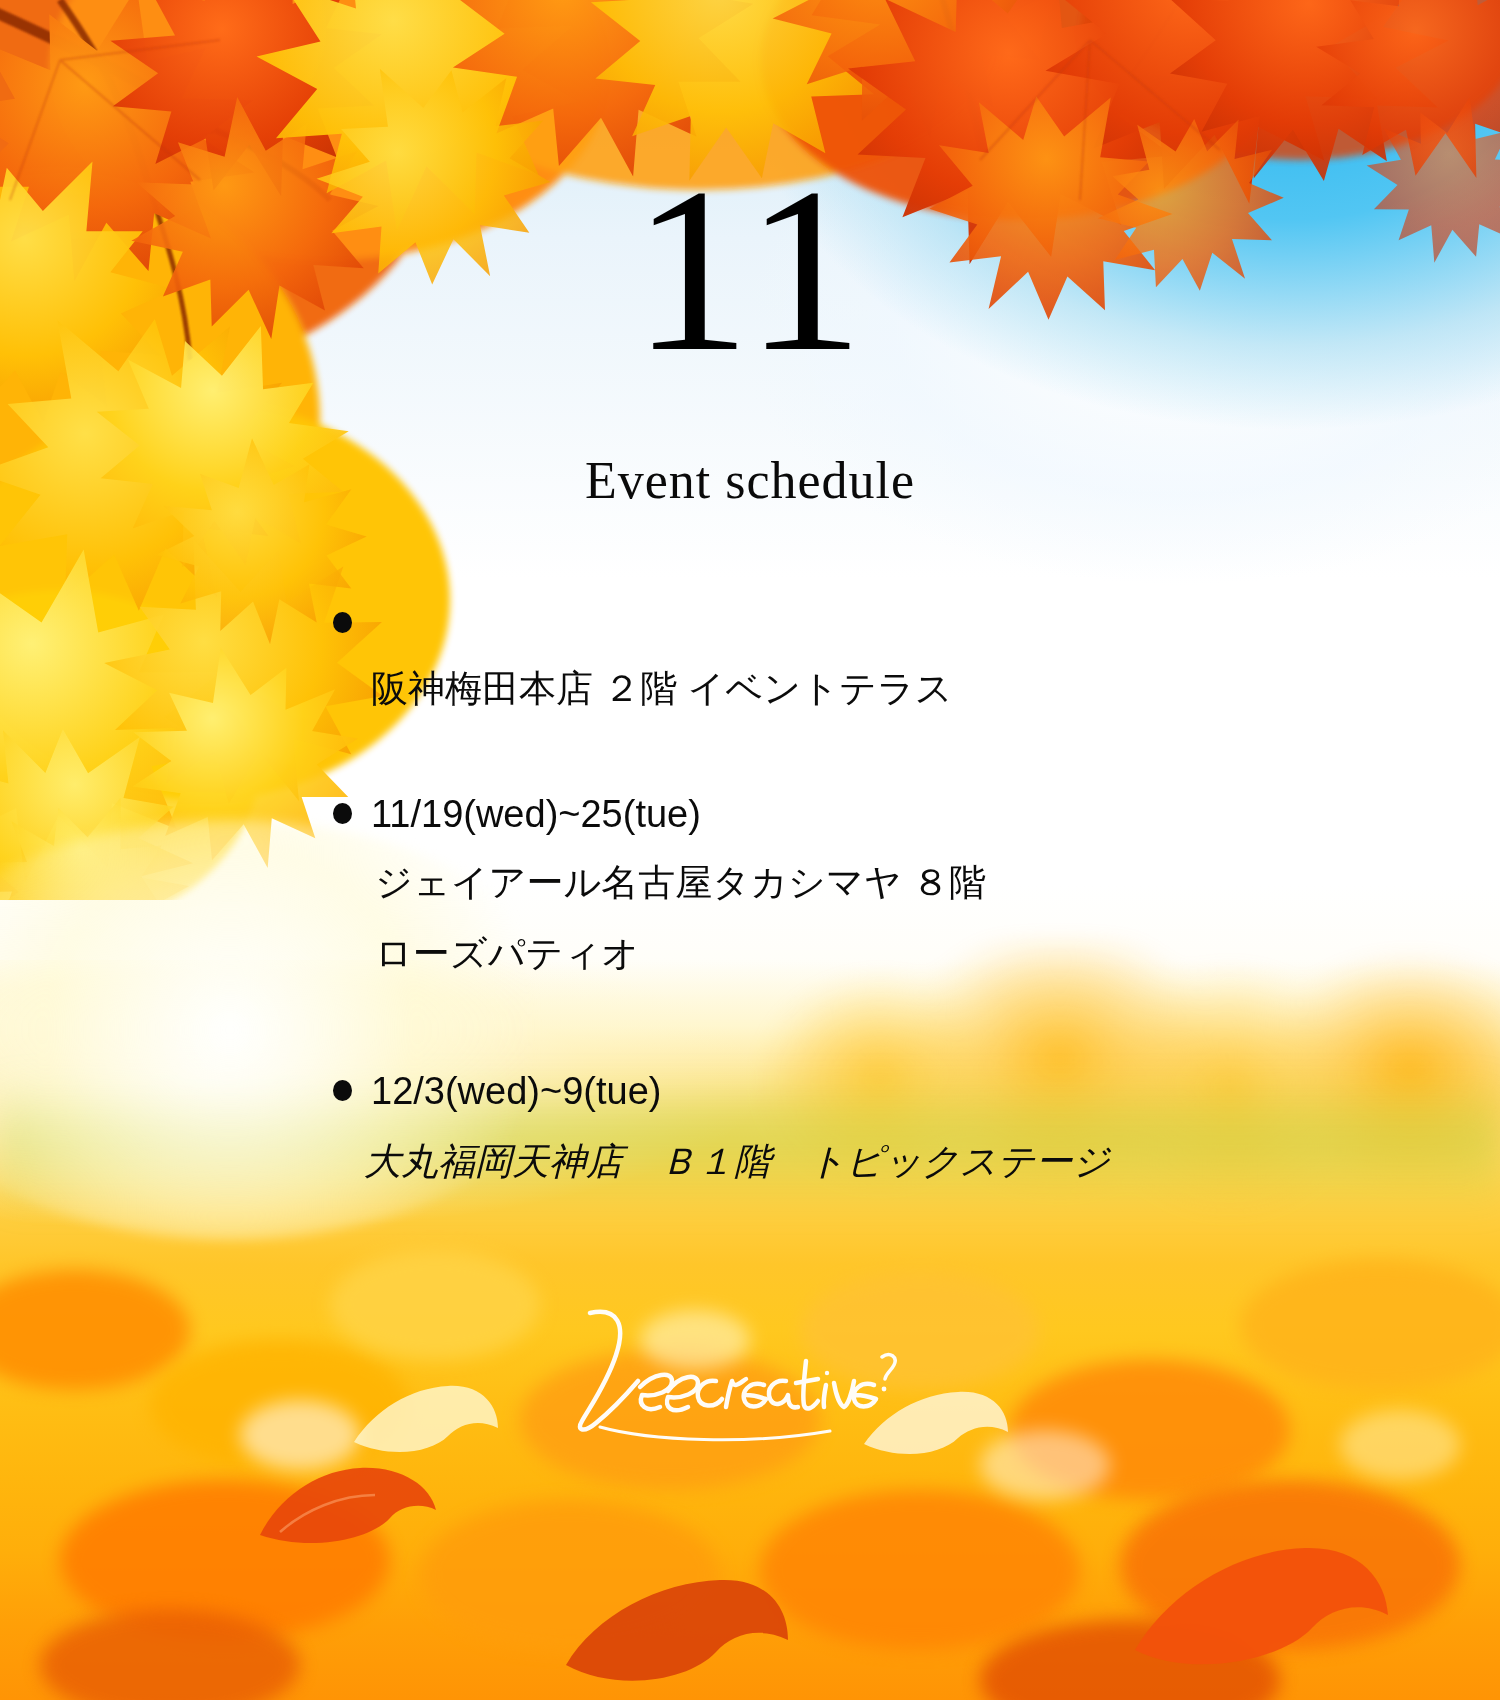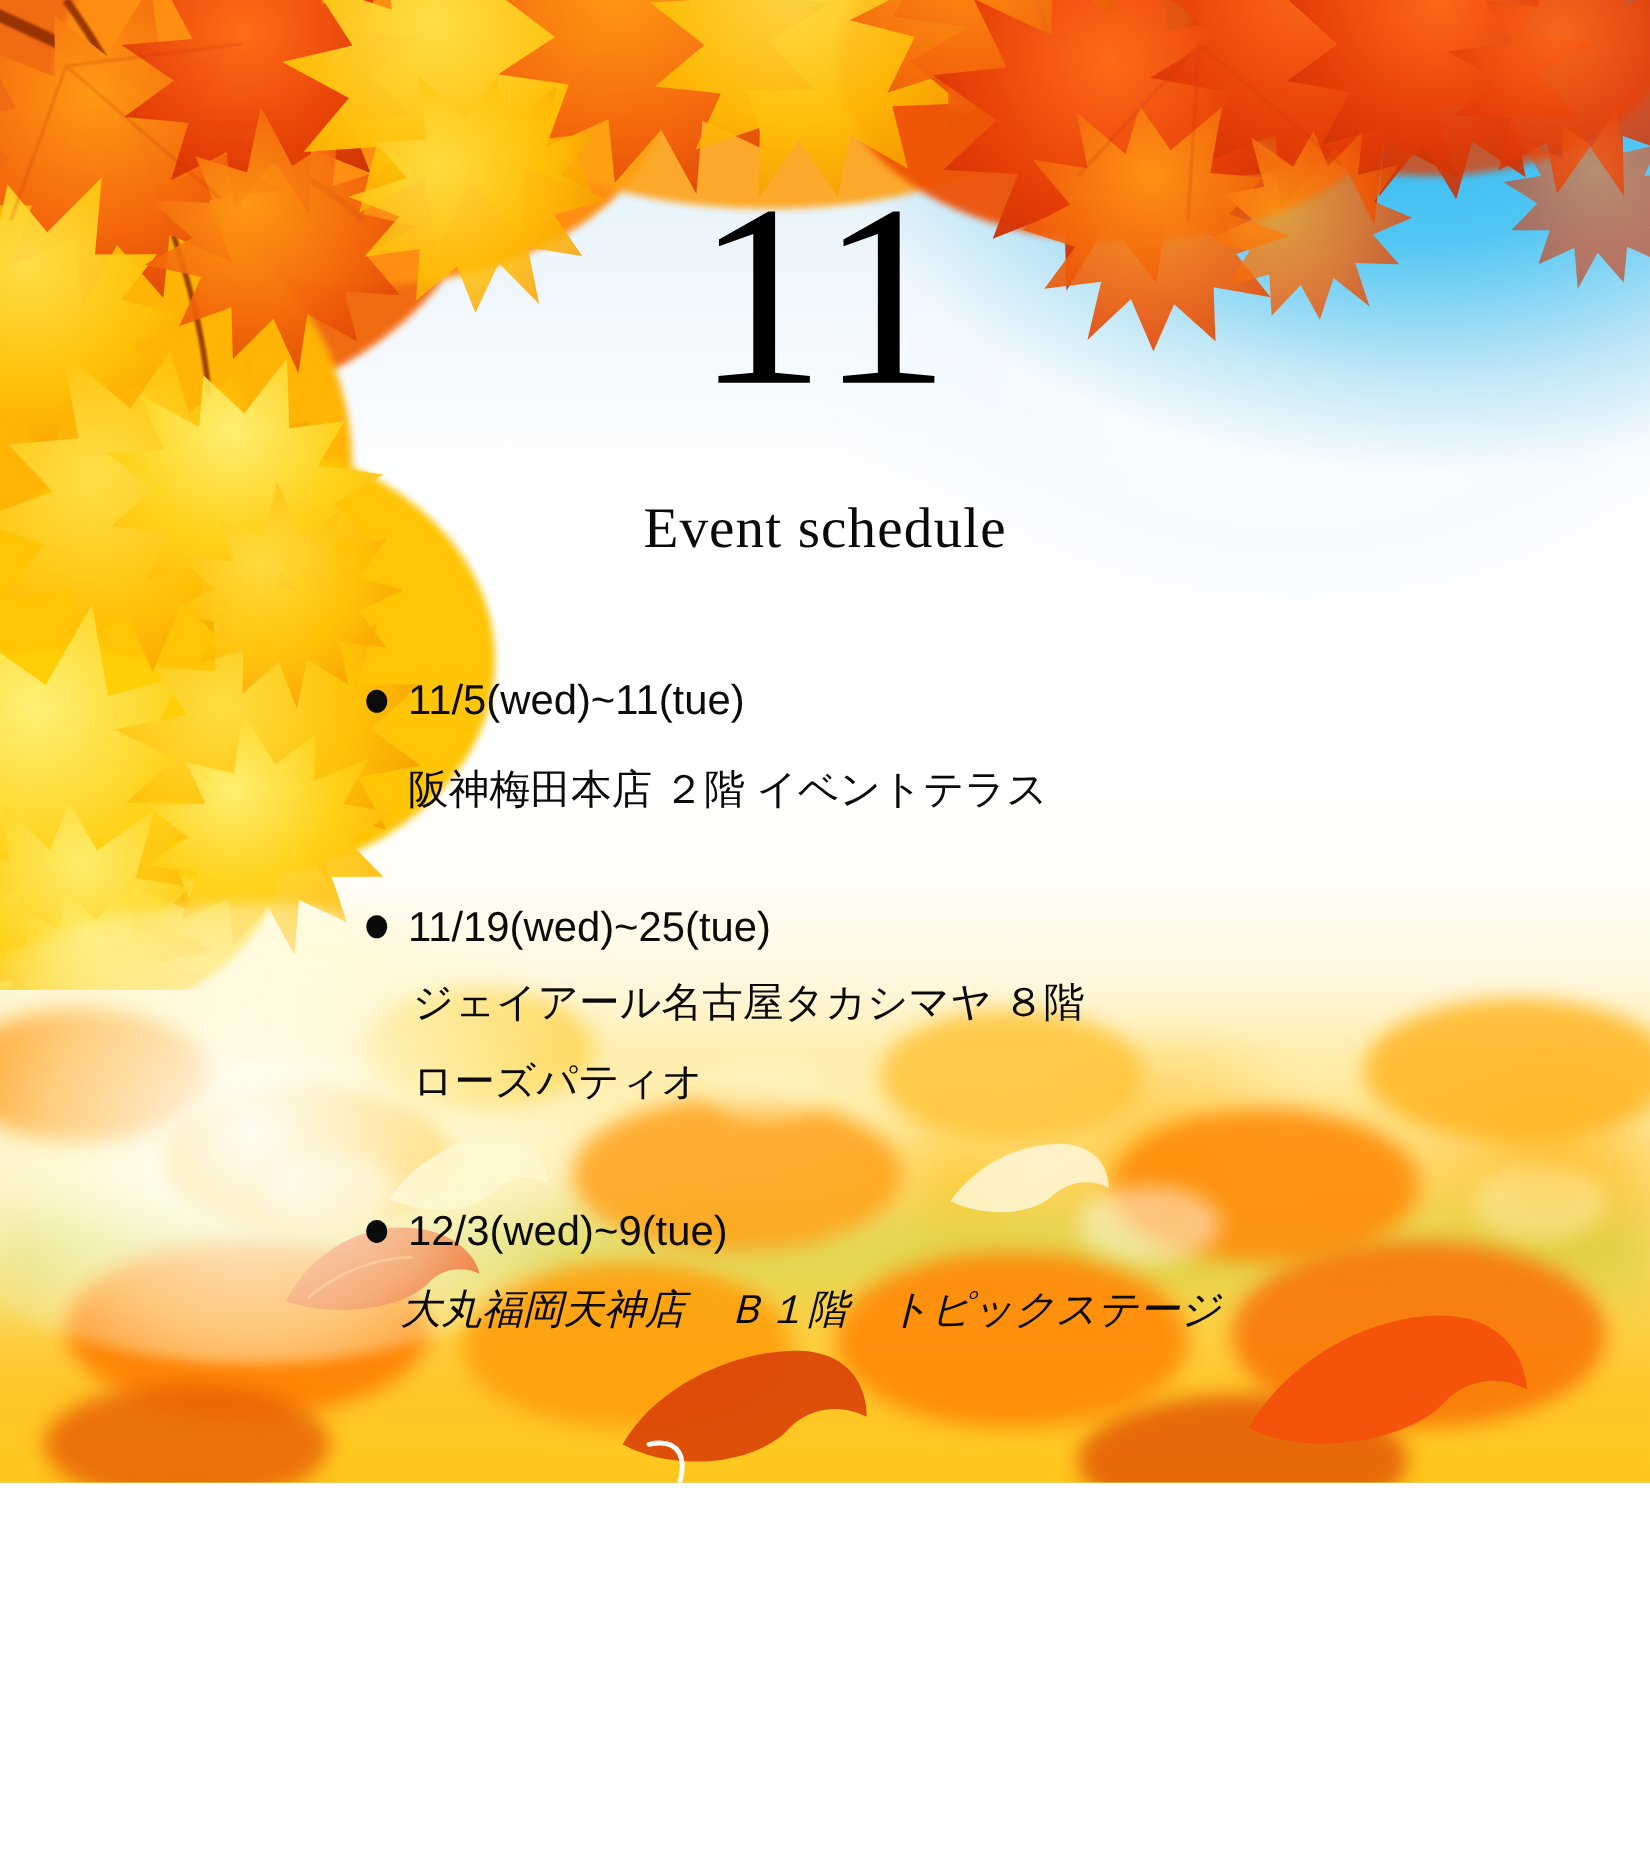--- a/index.html
+++ b/index.html
@@ -6,21 +6,21 @@
     margin: 0;
     padding: 0;
     background: #fff;
   }
   body {
     font-family: "Liberation Sans", "DejaVu Sans", sans-serif;
   }
   #poster {
     position: relative;
     width: 1500px;
-    height: 1348px;
+    height: 1700px;
     overflow: hidden;
     background: #22c55e;
   }
 
   
   .bg-sky {
     position: absolute;
     inset: 0;
     background:
       radial-gradient(ellipse 620px 420px at 1290px 60px, #29b6ef 0%, #52c6f3 38%, rgba(150,215,240,0.55) 68%, rgba(255,255,255,0) 88%),
@@ -328,21 +328,20 @@
   <div style="position:absolute;left:-120px;top:820px;width:700px;height:420px;border-radius:50%;background:radial-gradient(circle,rgba(255,255,255,0.95) 0%,rgba(255,250,210,0.55) 45%,rgba(255,255,255,0) 75%);filter:blur(6px);"></div>
 
   <div class="month-number">11</div>
   <div class="headline">Event schedule</div>
 
   <div class="schedule">
 
     <div class="entry entry-1">
       <div class="entry-date">
         <span class="bullet-dot"></span>
-        <span>11/5(wed)~11(tue)</span>
       </div>
       <div class="entry-venue">阪神梅田本店 ２階 イベントテラス</div>
     </div>
 
     <div class="entry entry-2">
       <div class="entry-date">
         <span class="bullet-dot"></span>
         <span>11/19(wed)~25(tue)</span>
       </div>
       <div class="entry-venue">ジェイアール名古屋タカシマヤ ８階</div>

